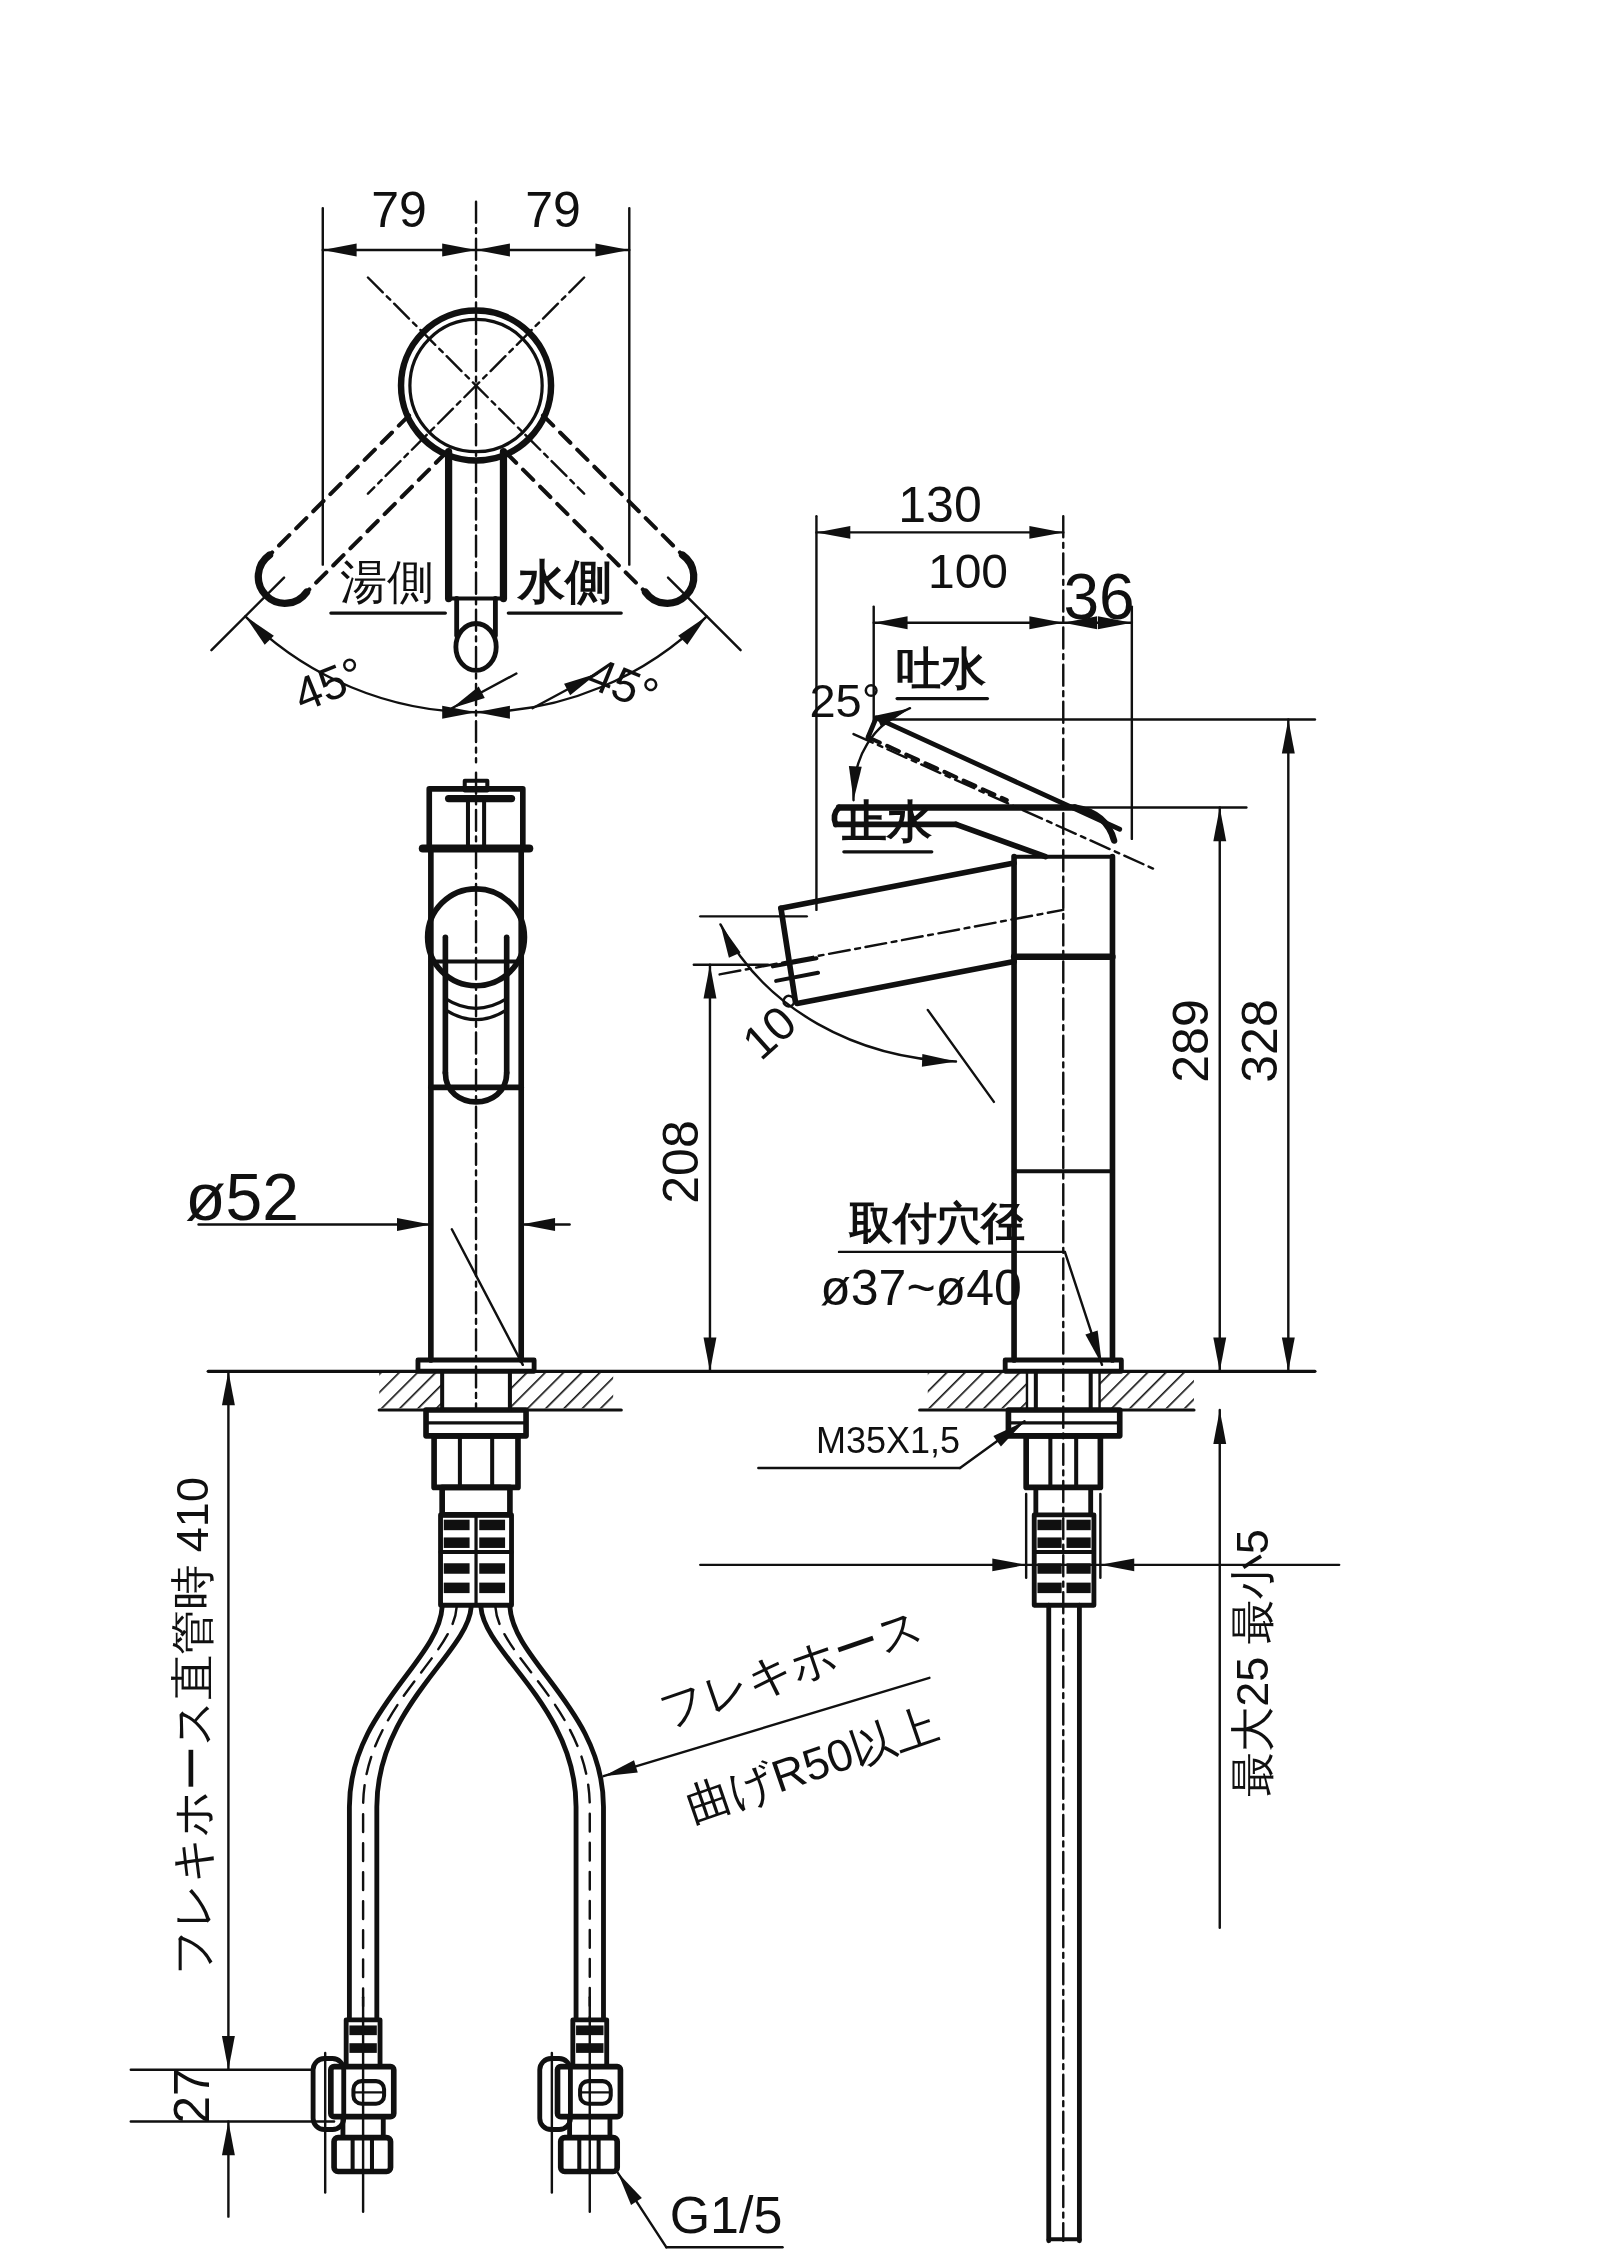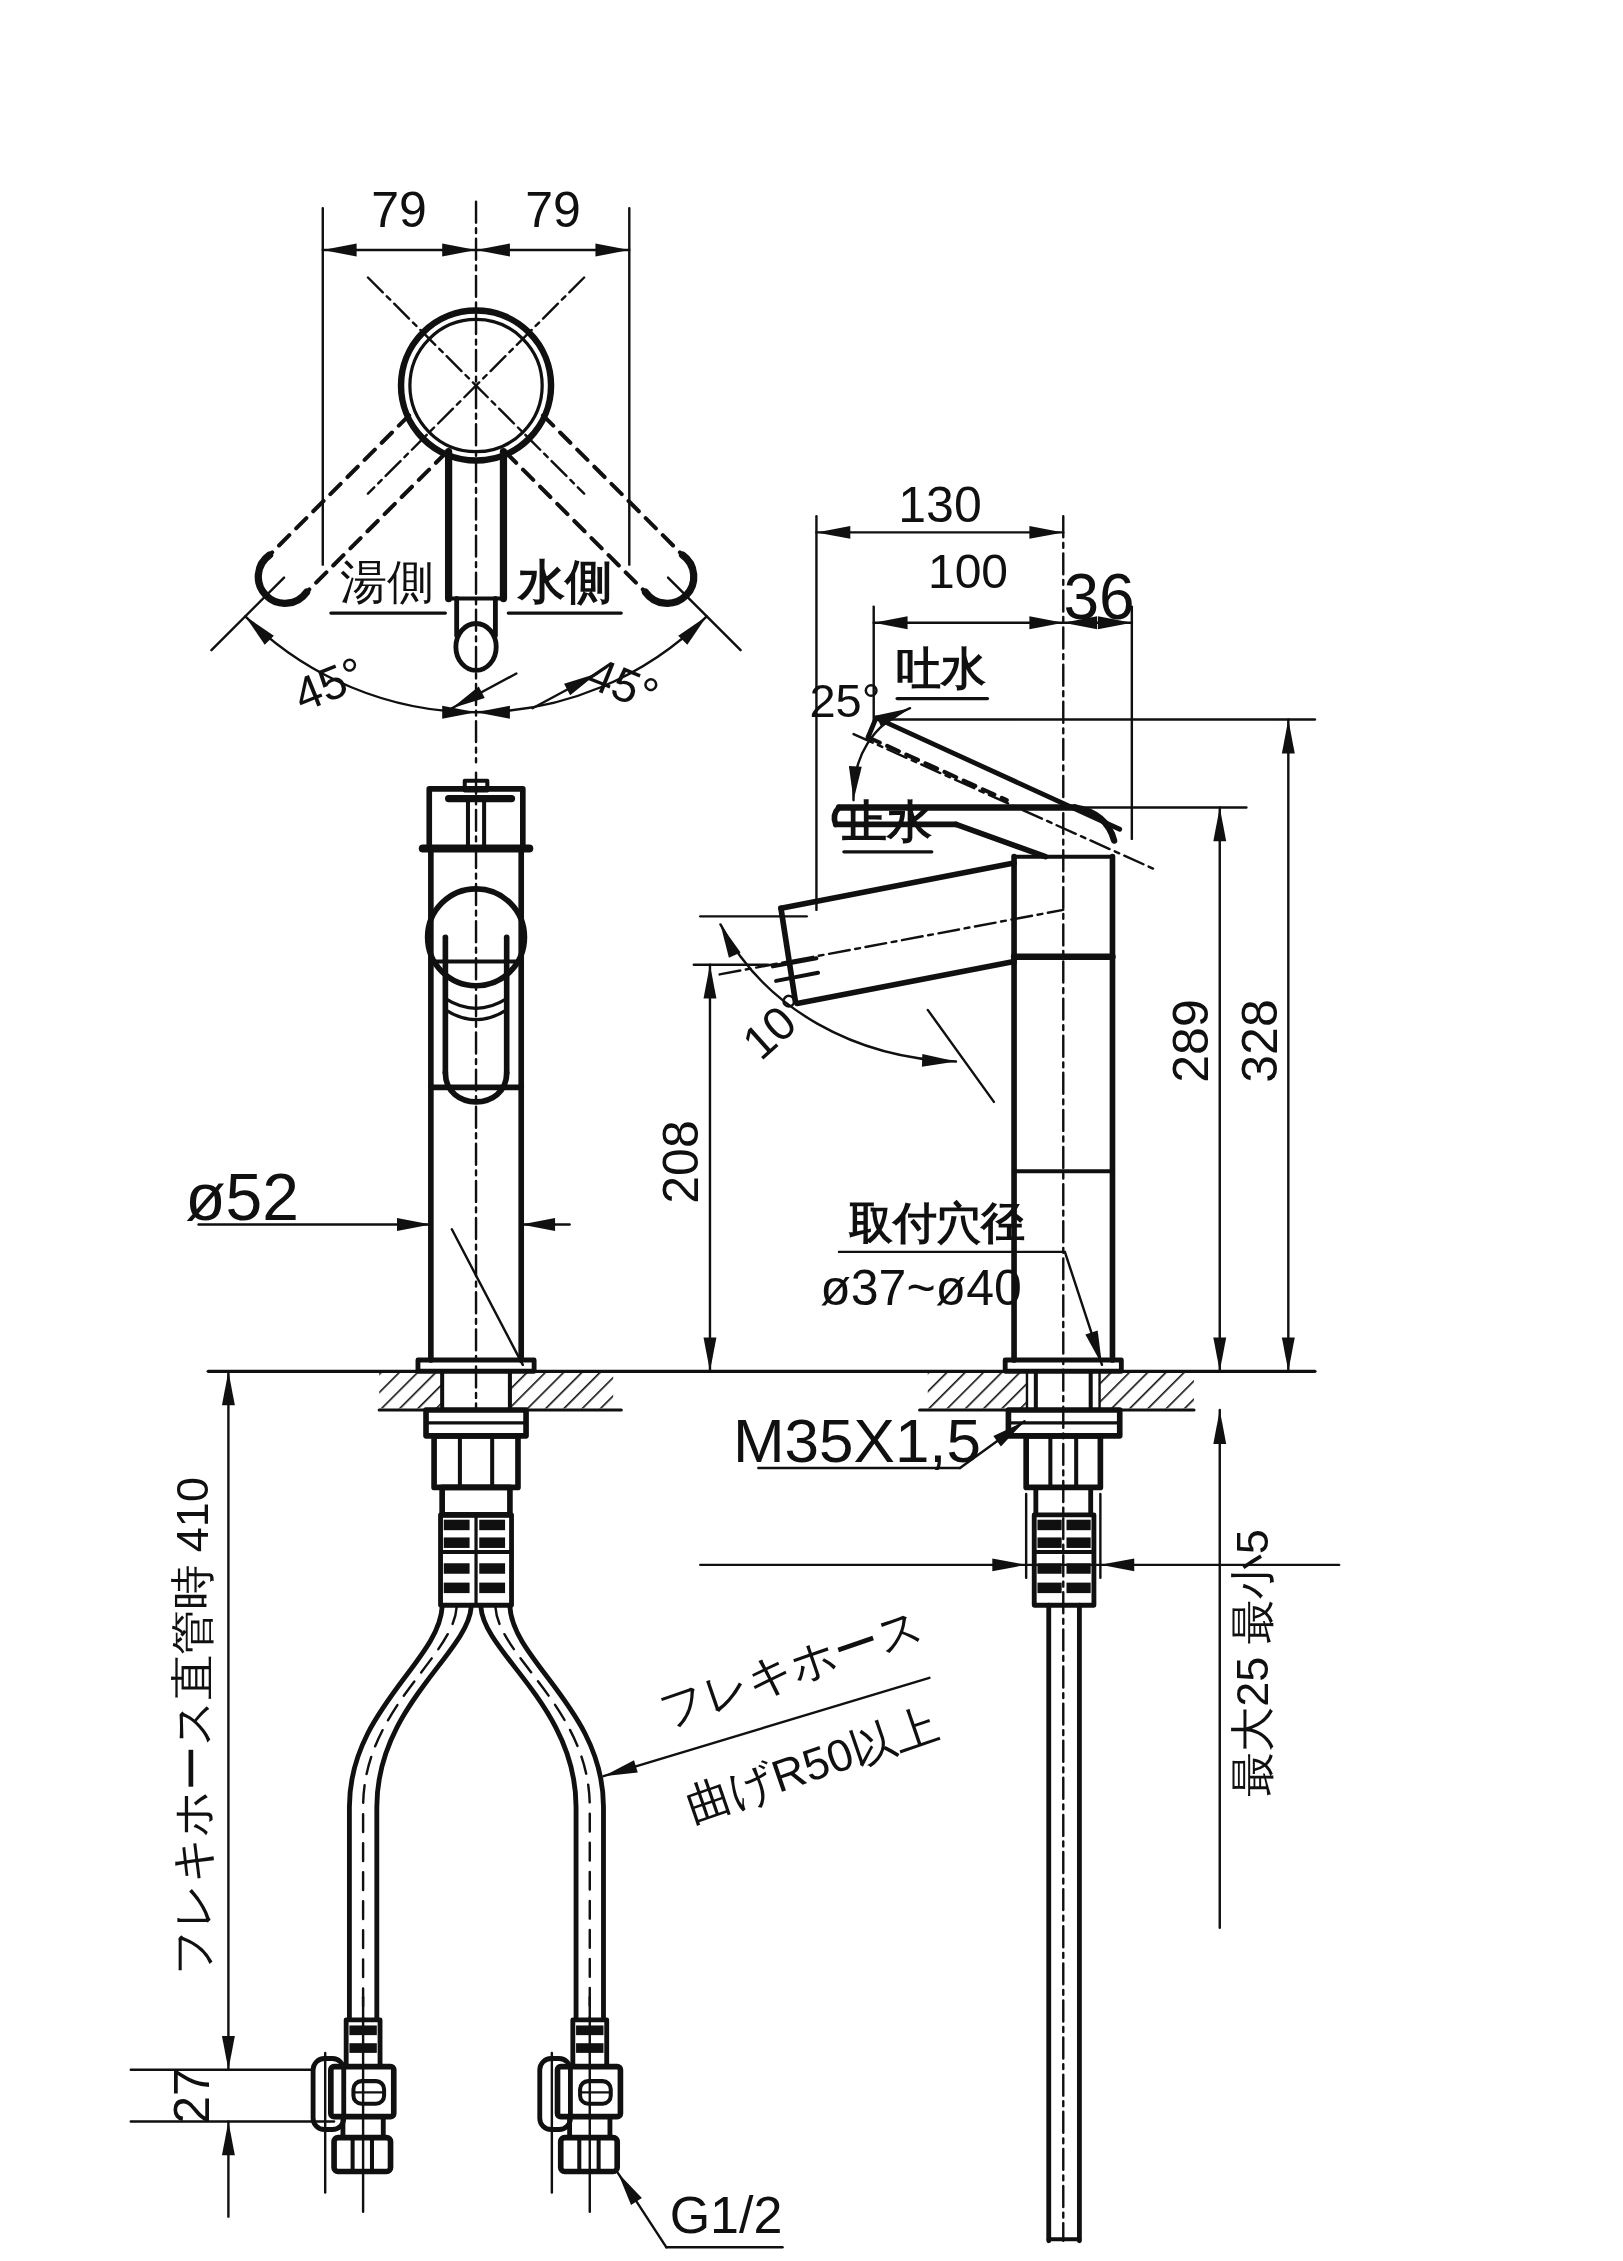--- a/index.html
+++ b/index.html
@@ -337,24 +337,24 @@
 <div class="lbl" style="left:1099px;top:597px;font-size:64px;">36</div>
 <div class="lbl" style="left:941px;top:668px;font-size:45px;font-weight:bold;">吐水</div>
 <div class="lbl" style="left:887px;top:821px;font-size:45px;font-weight:bold;">止水</div>
 <div class="lbl" style="left:845px;top:700px;font-size:47px;">25°</div>
 <div class="lbl rm42" style="left:776px;top:1026px;font-size:47px;">10°</div>
 <div class="lbl r90" style="left:681px;top:1162px;font-size:50px;">208</div>
 <div class="lbl r90" style="left:1191px;top:1041px;font-size:50px;">289</div>
 <div class="lbl r90" style="left:1260px;top:1041px;font-size:50px;">328</div>
 <div class="lbl" style="left:937px;top:1223px;font-size:44px;font-weight:bold;">取付穴径</div>
 <div class="lbl" style="left:921px;top:1288px;font-size:50px;">ø37~ø40</div>
-<div class="lbl" style="left:857px;top:1441px;font-size:62px;text-align:center;">M35X1,5</div>
+<div class="lbl" style="left:888px;top:1441px;font-size:36px;text-align:center;">M35X1,5</div>
 <div class="lbl r90" style="left:1252px;top:1663px;font-size:45px;">最大25 最小5</div>
 
 <div class="lbl" style="left:242px;top:1197px;font-size:66px;">ø52</div>
 <div class="lbl r90" style="left:192px;top:1726px;font-size:45px;">フレキホース直管時 410</div>
 <div class="lbl r90" style="left:192px;top:2096px;font-size:50px;">27</div>
 <div class="lbl rm19" style="left:791px;top:1668px;font-size:45px;">フレキホース</div>
 <div class="lbl rm19" style="left:812px;top:1765px;font-size:45px;">曲げR50以上</div>
-<div class="lbl" style="left:726px;top:2215px;font-size:52px;">G1/2</div>
+<div class="lbl" style="left:726px;top:2215px;font-size:52px;">G1/5</div>
 
 </div>
 
 
 </body></html>

